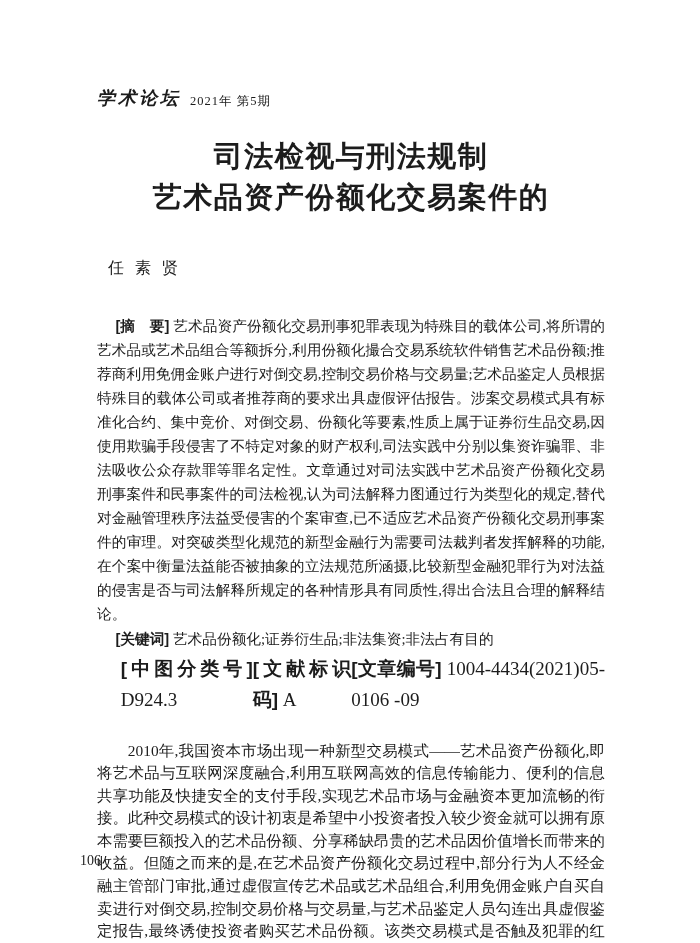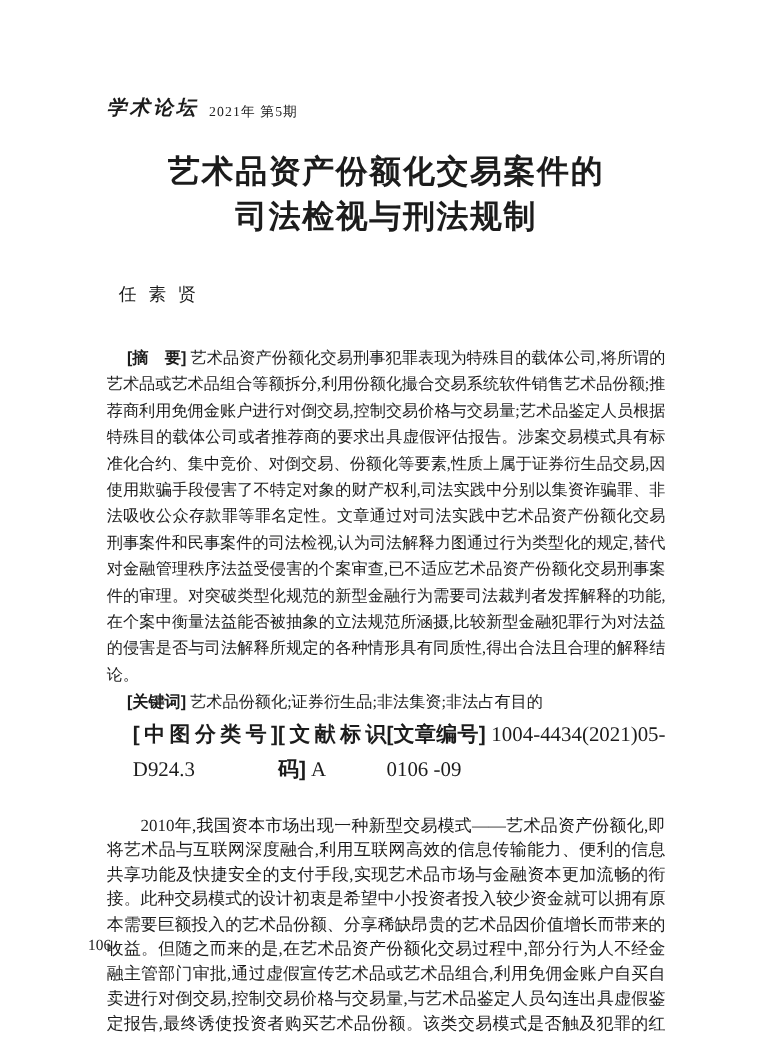--- a/index.html
+++ b/index.html
@@ -96,22 +96,22 @@
 <body>
 
 <div class="page">
 
   <div class="journal-header">
     <span class="journal-name">学术论坛</span>
     <span class="journal-issue">2021年 第5期</span>
   </div>
 
   <h1 class="article-title">
+    <div>司法检视与刑法规制</div>
     <div>艺术品资产份额化交易案件的</div>
-    <div>司法检视与刑法规制</div>
   </h1>
 
   <div class="author-name">任素贤</div>
 
   <div class="front-matter">
     <p class="abstract-para"><span class="fm-label">[摘　要]</span> <span>艺术品资产份额化交易刑事犯罪表现为特殊目的载体公司,将所谓的艺术品或艺术品组合等额拆分,利用份额化撮合交易系统软件销售艺术品份额;推荐商利用免佣金账户进行对倒交易,控制交易价格与交易量;艺术品鉴定人员根据特殊目的载体公司或者推荐商的要求出具虚假评估报告。涉案交易模式具有标准化合约、集中竞价、对倒交易、份额化等要素,性质上属于证券衍生品交易,因使用欺骗手段侵害了不特定对象的财产权利,司法实践中分别以集资诈骗罪、非法吸收公众存款罪等罪名定性。文章通过对司法实践中艺术品资产份额化交易刑事案件和民事案件的司法检视,认为司法解释力图通过行为类型化的规定,替代对金融管理秩序法益受侵害的个案审查,已不适应艺术品资产份额化交易刑事案件的审理。对突破类型化规范的新型金融行为需要司法裁判者发挥解释的功能,在个案中衡量法益能否被抽象的立法规范所涵摄,比较新型金融犯罪行为对法益的侵害是否与司法解释所规定的各种情形具有同质性,得出合法且合理的解释结论。</span></p>
 
     <p class="kv-line"><span class="fm-label">[关键词]</span> <span>艺术品份额化;证券衍生品;非法集资;非法占有目的</span></p>
 
 

